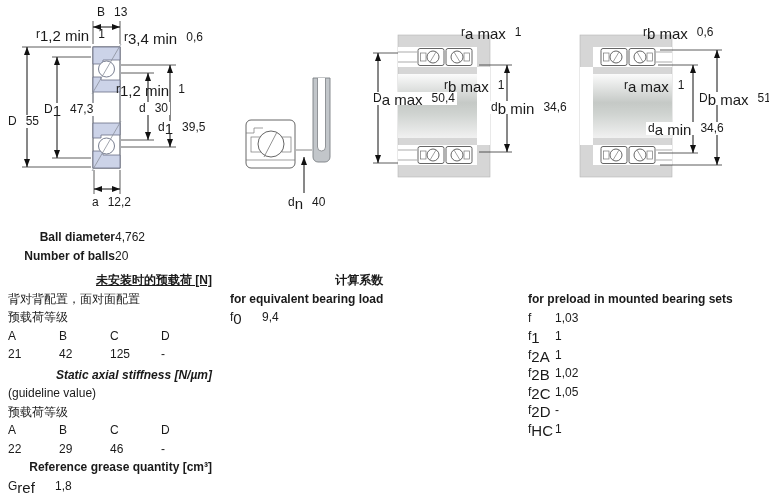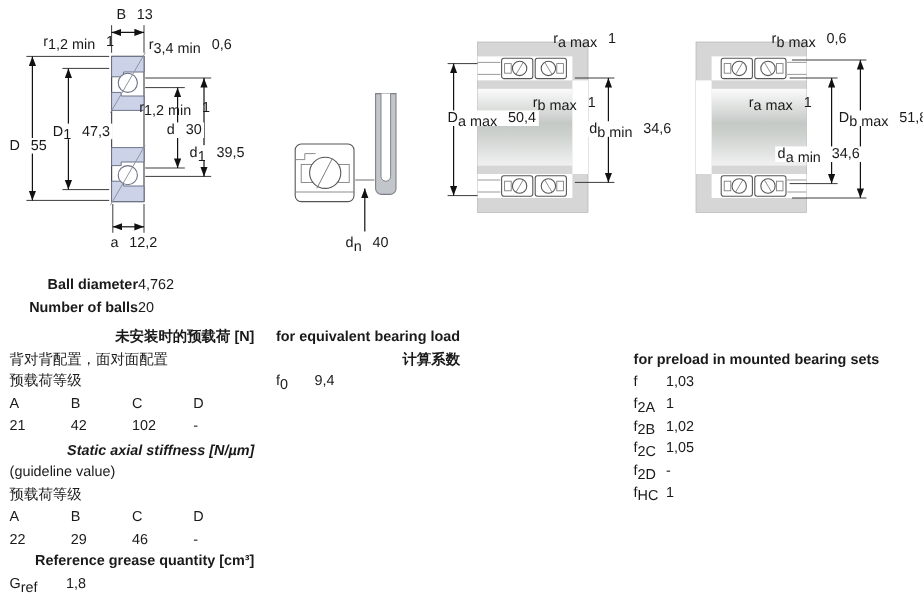--- a/index.html
+++ b/index.html
@@ -2,26 +2,26 @@
 <html><head>
 <meta charset="utf-8">
 <style>
   html,body{margin:0;padding:0;background:#fff;}
   .page{position:relative;width:769px;height:494px;background:#ffffff;overflow:hidden;
         font-family:"Liberation Sans","DejaVu Sans",sans-serif;color:#1a1a1a;}
   svg.lines{position:absolute;left:0;top:0;pointer-events:none;}
   .ext{stroke:#333;stroke-width:0.8;}
   .dimln{stroke:#111;stroke-width:1;}
   .dim{position:absolute;font-size:12px;line-height:13px;white-space:nowrap;}
-  .dim sub,.col sub{font-size:12px;line-height:0;vertical-align:-3px;}
+  .dim sub,.col sub{font-size:15px;line-height:0;vertical-align:-3px;}
   .dim .v{margin-left:9px;}
   .wbg{background:#fff;padding:0 2px;}
   .col{position:absolute;font-size:12px;line-height:18.5px;white-space:nowrap;}
   .b{font-weight:700;text-align:right;}
-  .mt6{margin-top:6px;}
+  .mt6{margin-top:6px;text-decoration:underline;}
   .mt2{margin-top:2px;font-style:italic;}
   .kv .k{display:inline-block;width:107px;}
   .cells span{display:inline-block;width:51px;}
   .sym{display:inline-block;width:27px;}
   .sym2{display:inline-block;width:32px;}
   .gsym{display:inline-block;width:47px;}
 </style>
 </head>
 <body>
 
@@ -171,39 +171,40 @@
   <div class="dim wbg" style="left:697px;top:92px"><span>D</span><sub>b max</sub><span class="v">51,8</span></div>
   <div class="dim wbg" style="left:646px;top:122px"><span>d</span><sub>a min</sub><span class="v">34,6</span></div>
 
   <div class="col" style="left:8px;top:228px">
     <div class="kv"><span class="k b">Ball diameter</span><span>4,762</span></div>
     <div class="kv"><span class="k b">Number of balls</span><span>20</span></div>
     <div class="b mt6">未安装时的预载荷 [N]</div>
     <div>背对背配置，面对面配置</div>
     <div>预载荷等级</div>
     <div class="cells"><span>A</span><span>B</span><span>C</span><span>D</span></div>
-    <div class="cells"><span>21</span><span>42</span><span>102</span><span>-</span></div>
+    <div class="cells"><span>21</span><span>42</span><span>125</span><span>-</span></div>
     <div class="b mt2">Static axial stiffness [N/µm]</div>
     <div>(guideline value)</div>
     <div>预载荷等级</div>
     <div class="cells"><span>A</span><span>B</span><span>C</span><span>D</span></div>
     <div class="cells"><span>22</span><span>29</span><span>46</span><span>-</span></div>
     <div class="b">Reference grease quantity [cm³]</div>
     <div><span class="gsym"><span>G</span><sub>ref</sub></span><span>1,8</span></div>
   </div>
 
   <div class="col" style="left:230px;top:271px">
+    <div class="b">计算系数</div>
     <div class="b">for equivalent bearing load</div>
-    <div class="b">计算系数</div>
     <div><span class="sym2"><span>f</span><sub>0</sub></span><span>9,4</span></div>
   </div>
 
   <div class="col" style="left:528px;top:290px">
     <div class="b">for preload in mounted bearing sets</div>
     <div><span class="sym"><span>f</span><sub></sub></span><span>1,03</span></div>
+    <div><span class="sym"><span>f</span><sub>1</sub></span><span>1</span></div>
     <div><span class="sym"><span>f</span><sub>2A</sub></span><span>1</span></div>
     <div><span class="sym"><span>f</span><sub>2B</sub></span><span>1,02</span></div>
     <div><span class="sym"><span>f</span><sub>2C</sub></span><span>1,05</span></div>
     <div><span class="sym"><span>f</span><sub>2D</sub></span><span>-</span></div>
     <div><span class="sym"><span>f</span><sub>HC</sub></span><span>1</span></div>
   </div>
 
 </div>
 
 </body></html>

